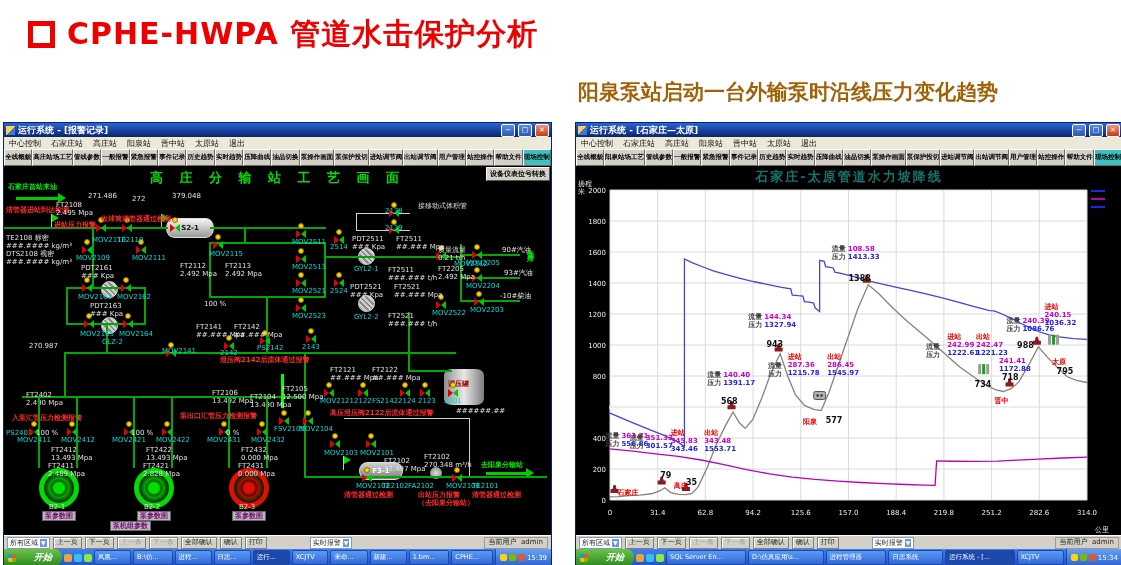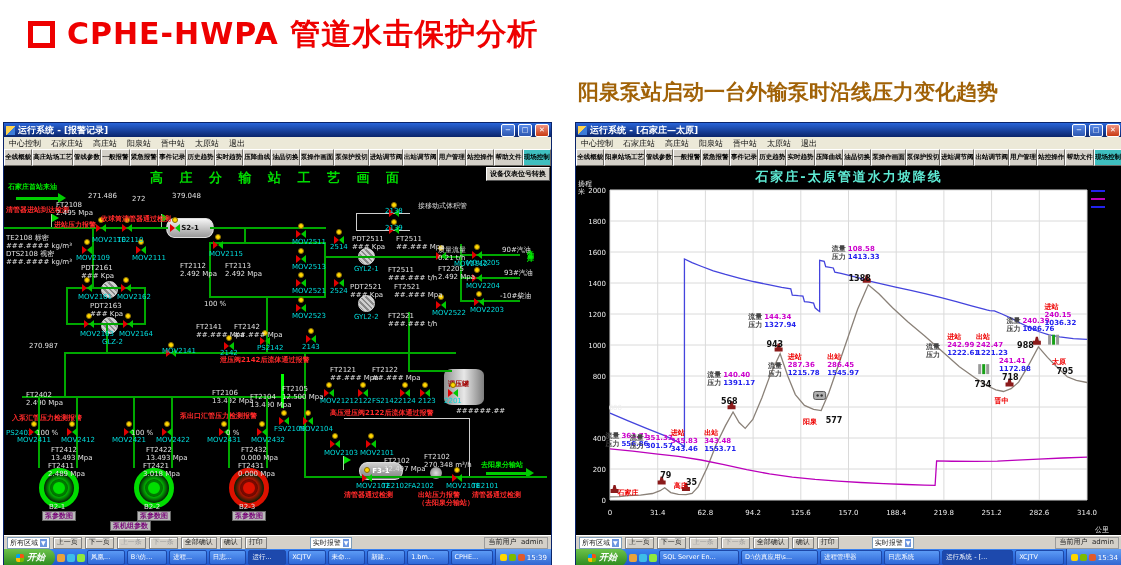--- a/index.html
+++ b/index.html
@@ -25,21 +25,21 @@
   .canvas{position:relative;flex:1 1 auto;background:#000;overflow:hidden;}
   .statusbar{height:13px;background:#d4d0c8;border-top:1px solid #fff;display:flex;align-items:center;gap:3px;padding:0 3px;font-size:7px;color:#222;flex:0 0 auto;}
   .combo{background:#fff;border:1px solid #7f9db9;padding:0 2px;display:flex;align-items:center;gap:2px;height:10px;}
   .combo .da{color:#fff;background:#6c96e0;font-size:6px;line-height:8px;padding:0 1px;}
   .sbtn{border:1px solid #808080;background:#d4d0c8;box-shadow:inset 1px 1px 0 #fff;padding:0 3px;height:10px;line-height:9px;}
   .sbtn.dis{color:#9a9a9a;}
   .udisp{margin-left:auto;border:1px solid #9a9a9a;padding:0 4px;height:10px;line-height:9px;background:#d4d0c8;}
 
   
   .taskbar{height:17px;background:linear-gradient(#3c83f0,#1f53c8);display:flex;align-items:center;flex:0 0 auto;gap:2px;}
-  .startbtn{height:17px;background:linear-gradient(#6cc24a,#2c8a1e);color:#fff;font-weight:bold;font-style:italic;font-size:9px;display:flex;align-items:center;gap:3px;padding:0 10px 0 12px;border-radius:0 8px 8px 0;flex:0 0 auto;}
+  .startbtn{height:17px;background:linear-gradient(#6cc24a,#2c8a1e);color:#fff;font-weight:bold;font-style:italic;font-size:9px;display:flex;align-items:center;gap:18px;padding:0 10px 0 4px;border-radius:0 8px 8px 0;flex:0 0 auto;}
   .winlogo{width:8px;height:8px;background:conic-gradient(#f65314 90deg,#7cbb00 90deg 180deg,#ffbb00 180deg 270deg,#00a1f1 270deg);border-radius:2px;}
   .ql{width:8px;height:8px;border-radius:2px;flex:0 0 auto;}
   .task{flex:1 1 auto;max-width:72px;height:13px;background:linear-gradient(#5b9af5,#3069d8);border:1px solid #1d47a8;border-radius:2px;color:#fff;font-size:6.5px;line-height:12px;padding:0 3px;white-space:nowrap;overflow:hidden;}
   .task.active{background:#1d49ad;}
   .tray{margin-left:auto;height:17px;background:linear-gradient(#66a1f4,#2e63cf);border-left:1px solid #1d47a8;display:flex;align-items:center;gap:2px;padding:0 4px;flex:0 0 auto;}
   .tico{width:7px;height:7px;border-radius:2px;}
   .clock{color:#fff;font-size:7px;}
 
   
   .dl{position:absolute;font-size:7px;line-height:8px;white-space:pre-line;}
@@ -64,21 +64,21 @@
   .tank{position:absolute;width:40px;height:36px;background:linear-gradient(90deg,#8f8f8f,#e8e8e8,#7d7d7d);border-radius:8px/6px;}
   .tank .tl{position:absolute;left:4px;top:10px;color:#a00000;font-size:7px;font-weight:bold;}
   .strainer{position:absolute;width:15px;height:15px;border-radius:50%;background:repeating-linear-gradient(45deg,#cfcfcf 0 2px,#8a8a8a 2px 4px);border:1px solid #ddd;}
   .pigdet{position:absolute;width:12px;height:12px;border-radius:50%;background:radial-gradient(#ddd,#777);}
   .arrbar{position:absolute;height:3px;background:#00cc00;}
   .arrhead{position:absolute;width:0;height:0;border-top:5px solid transparent;border-bottom:5px solid transparent;border-left:8px solid #00cc00;}
   .flag{position:absolute;width:0;height:0;border-top:4px solid transparent;border-bottom:4px solid transparent;border-left:7px solid #00dd00;}
   .flag:after{content:"";position:absolute;left:-8px;top:-4px;width:1px;height:14px;background:#9adf9a;}
 
   
-  .ctitle{position:absolute;left:0;right:0;top:2px;text-align:center;color:#5eead4;font-size:13px;font-weight:bold;letter-spacing:2px;}
+  .ctitle{position:absolute;left:0;right:0;top:2px;text-align:center;color:#0f766e;font-size:13px;font-weight:bold;letter-spacing:2px;}
   .anno{position:absolute;font-size:7px;line-height:8px;font-weight:bold;white-space:nowrap;}
   .anno .seg{display:inline-block;margin-right:2px;}
   .seg.lb{color:#444;}
   .seg.mag{color:#cc00cc;}
   .seg.blu{color:#2222ee;}
   .seg.red{color:#ee0000;}
   .elab{position:absolute;font-size:8px;color:#111;font-weight:bold;}
   .sname{position:absolute;font-size:7px;color:#ee0000;font-weight:bold;}
   .lmark{position:absolute;width:14px;height:2px;}
   .axlab{position:absolute;color:#eee;font-size:7px;line-height:8px;}
@@ -450,21 +450,21 @@
         </div>
         <div class="pump" style="left: 130px; top: 302px; border: 5px solid rgb(0, 221, 0); background: radial-gradient(rgb(0, 221, 0) 35%, rgb(6, 32, 6) 70%);">
           <div class="in"></div>
         </div>
         <div class="dl c" style="left: 108px; top: 270px;">MOV2421</div>
         <div class="dl c" style="left: 152px; top: 270px;">MOV2422</div>
         <div class="dl w" style="left: 127px; top: 263px;">100 %</div>
         <div class="dl w" style="left: 142px; top: 280px;">FT2422
 13.493  Mpa</div>
         <div class="dl w" style="left: 139px; top: 296px;">FT2421
-3.018   Mpa</div>
+2.828   Mpa</div>
         <div class="dl w" style="left: 140px; top: 337px;">B2-2</div>
         <div class="dl chip" style="left: 133px; top: 345px;">泵参数图</div>
         <div class="pipe" style="left: 224px; top: 232px; width: 2px; height: 70px;"></div>
         <div class="pipe" style="left: 262px; top: 232px; width: 2px; height: 70px;"></div>
         <div class="valve" style="left: 215px; top: 262px;">
           <div class="act"></div>
         </div>
         <div class="valve" style="left: 253px; top: 262px;">
           <div class="act"></div>
         </div>

